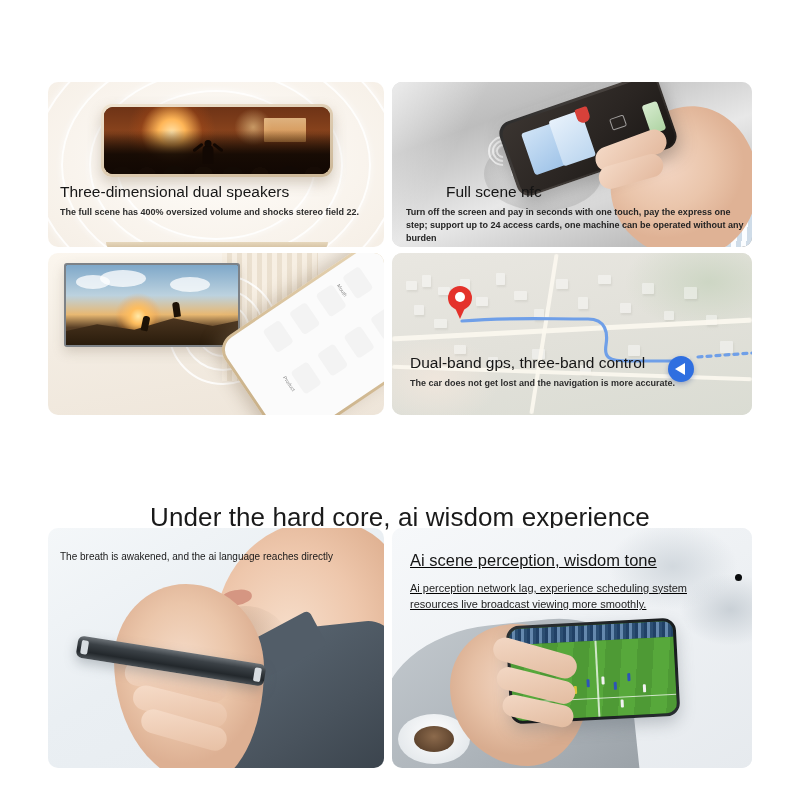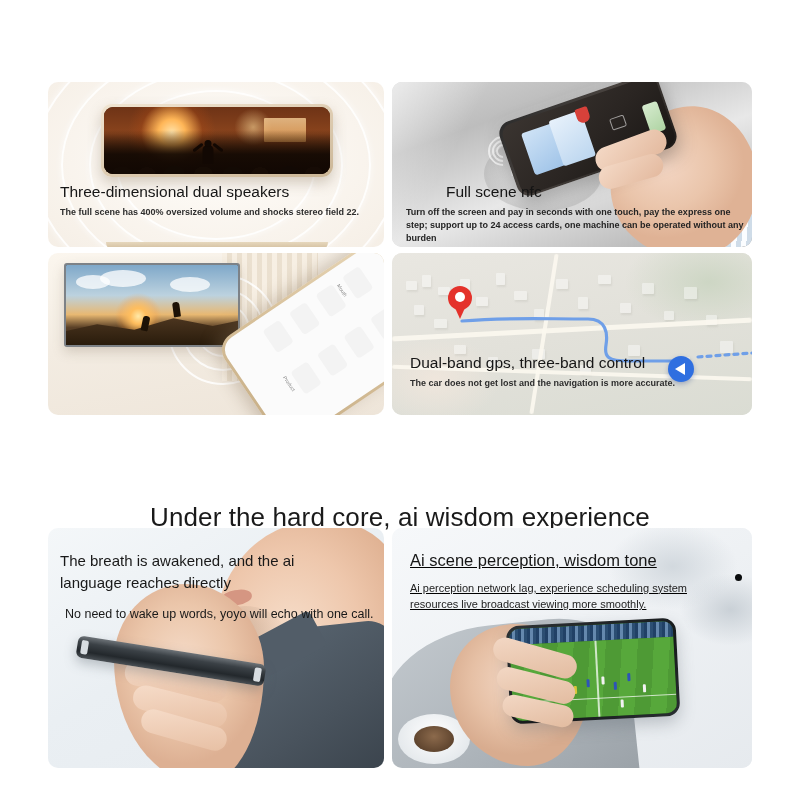--- a/index.html
+++ b/index.html
@@ -419,21 +419,21 @@
     box-shadow: 0 5px 12px rgba(90,100,110,.35);
   }
   .voice-phone::before, .voice-phone::after {
     content: ""; position: absolute; top: 4px; width: 7px; height: 14px;
     background: #d8dde1; border-radius: 2px;
   }
   .voice-phone::before { left: 4px; }
   .voice-phone::after { right: 4px; }
   #card-voice .text-block { position: absolute; left: 12px; top: 22px; z-index: 9; }
   .voice-line-1 {
-    font-size: 15px; color: #191919; line-height: 1.45; font-weight: 400;
+    font-size: 10px; color: #191919; line-height: 1.45; font-weight: 400;
   }
   .voice-line-2 {
     font-size: 12.5px; color: #191919; margin-top: 13px; padding-left: 5px; font-weight: 400;
   }
 
   
   #card-ai {
     left: 392px; top: 528px; width: 360px; height: 240px;
     background: linear-gradient(150deg,#f7f9fb 0%,#eef1f4 42%,#e7ebef 100%);
   }
@@ -666,21 +666,20 @@
     <div class="stubble"></div>
     <div class="shirt"></div>
     <div class="collar"></div>
     <div class="voice-hand"></div>
     <div class="vfinger" style="left:76px;top:140px;width:104px;height:26px;transform:rotate(12deg);"></div>
     <div class="vfinger" style="left:84px;top:166px;width:96px;height:25px;transform:rotate(14deg);"></div>
     <div class="vfinger" style="left:92px;top:190px;width:88px;height:24px;transform:rotate(16deg);"></div>
     <div class="voice-phone"></div>
     <div class="text-block">
       <div class="voice-line-1" style="max-width:280px;">The breath is awakened, and the ai language reaches directly</div>
-      <div class="voice-line-2">No need to wake up words, yoyo will echo with one call.</div>
     </div>
   </div>
 
   <div id="card-ai" class="card">
     <div class="blur-bg"></div>
     <div class="lap"></div>
     <div class="cup"></div>
     <div class="ai-hand"></div>
     <div class="ai-phone">
       <div class="ai-screen">

